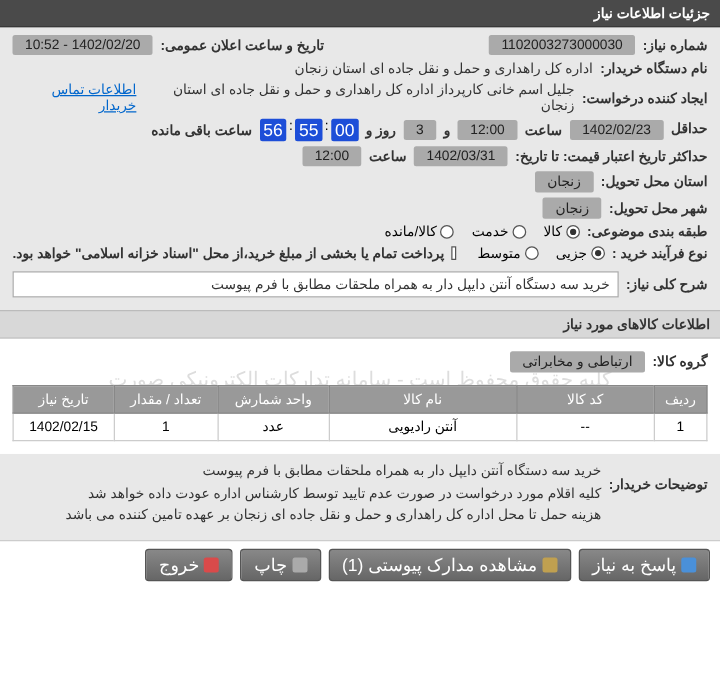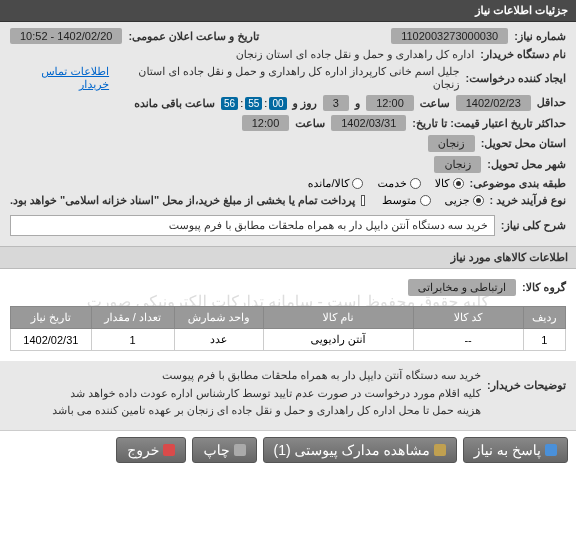--- a/index.html
+++ b/index.html
@@ -86,25 +86,25 @@
   border: 1px solid #aaa;
   padding: 3px 6px;
   flex: 1;
   color: #333;
 }
 .countdown {
   display: inline-flex;
   gap: 2px;
 }
 .cd-seg {
-  background: #0369a1;
+  background: #1d4ed8;
   color: #fff;
   padding: 1px 3px;
   border-radius: 2px;
-  font-size: 10px;
+  font-size: 14px;
 }
 .sub-header {
   background: #d8d8d8;
   color: #333;
   font-weight: bold;
   padding: 4px 8px;
   border-top: 1px solid #bbb;
   border-bottom: 1px solid #bbb;
 }
 .watermark-area {
@@ -309,21 +309,21 @@
         <th>تاریخ نیاز</th>
       </tr>
     </thead>
     <tbody>
       <tr>
         <td>1</td>
         <td>--</td>
         <td>آنتن رادیویی</td>
         <td>عدد</td>
         <td>1</td>
-        <td>1402/02/31</td>
+        <td>1402/02/15</td>
       </tr>
     </tbody>
   </table>
 </div>
 
 <div class="note-box">
   <div class="row" style="align-items:flex-start">
     <span class="label bold" style="margin-top:12px">توضیحات خریدار:</span>
     <div class="note-text" style="white-space:pre-line">خرید سه دستگاه آنتن دایپل دار به همراه ملحقات مطابق با فرم پیوست
 کلیه اقلام مورد درخواست در صورت عدم تایید توسط کارشناس اداره عودت داده خواهد شد

